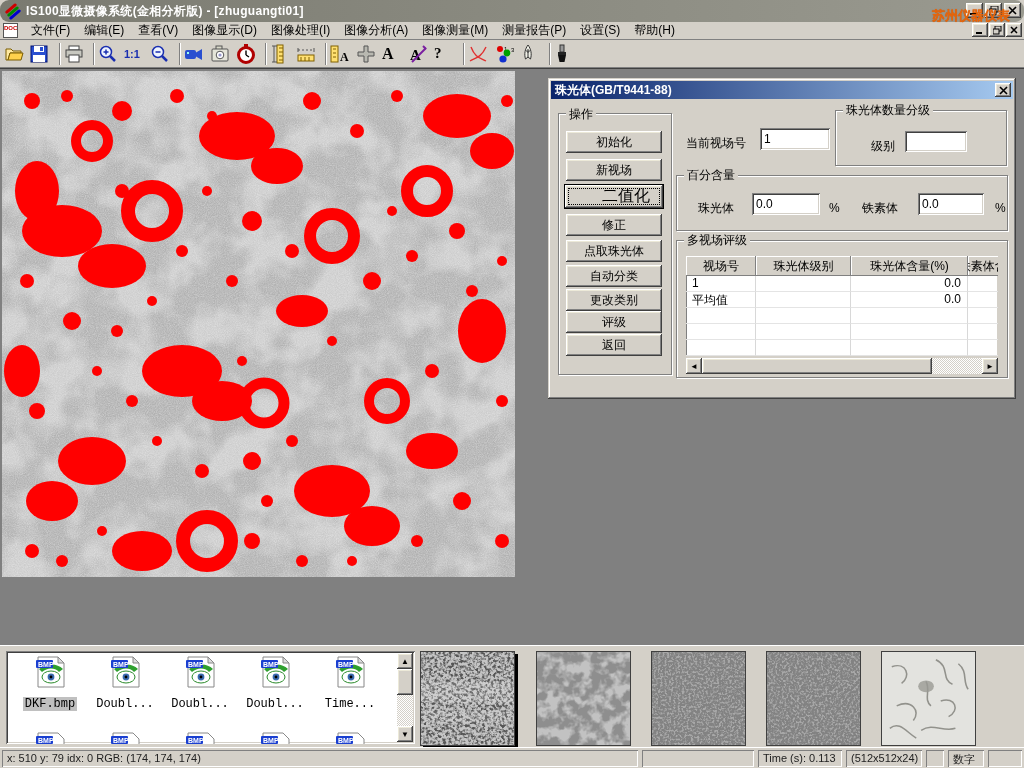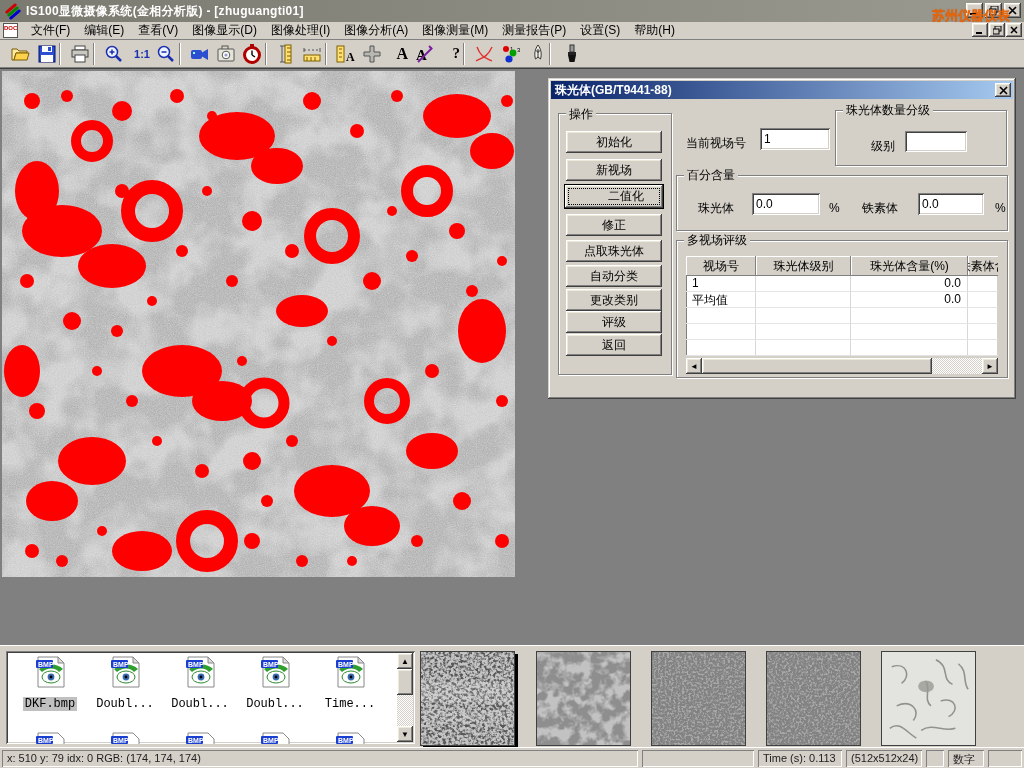--- a/index.html
+++ b/index.html
@@ -7,38 +7,38 @@
   body { font-family:"Liberation Sans","DejaVu Sans",sans-serif; background:#d4d0c8; position:relative; }
   .win { position:absolute; inset:0; background:#d4d0c8; }
 
   
   .raised { background:#d4d0c8; box-shadow: inset -1px -1px 0 #404040, inset 1px 1px 0 #ffffff, inset -2px -2px 0 #808080, inset 2px 2px 0 #ece9d8; }
   .sunken { box-shadow: inset 1px 1px 0 #808080, inset -1px -1px 0 #ffffff, inset 2px 2px 0 #404040, inset -2px -2px 0 #d4d0c8; }
   .field { background:#fff; box-shadow: inset 1px 1px 0 #808080, inset -1px -1px 0 #ffffff, inset 2px 2px 0 #404040, inset -2px -2px 0 #d4d0c8; }
 
   
   .titlebar { position:absolute; left:0; top:0; width:1024px; height:22px;
-    background:linear-gradient(90deg,#7a7a70,#9a9a90); display:flex; align-items:center; padding-left:4px; }
+    background:linear-gradient(90deg,#7a7a70,#9a9a90); display:flex; align-items:center; padding-left:4px;border-radius:9px; }
   .titlebar .ttl { color:#fff; font-weight:bold; font-size:12px; margin-left:5px; letter-spacing:0.3px; }
   .appicon { width:17px; height:15px; position:relative; }
   .appicon i { position:absolute; width:14px; height:3px; border-radius:2px; transform:rotate(-40deg); }
   .tbtns { position:absolute; right:3px; top:3px; display:flex; gap:2px; }
   .wbtn { width:17px; height:15px; font-size:10px; font-weight:bold; color:#000; display:flex; align-items:center; justify-content:center; line-height:1; }
   .watermark { position:absolute; right:14px; top:7px; color:#e8650a; font-size:13px; font-weight:bold; z-index:5; pointer-events:none; text-shadow:0 0 1px #c45000; }
 
   
   .menubar { position:absolute; left:0; top:22px; width:1024px; height:18px; background:#d4d0c8; display:flex; align-items:center; border-bottom:1px solid #808080; }
   .docicon { width:15px; height:15px; background:#fff; border:1px solid #555; margin:0 6px 0 3px; position:relative; font-size:6px; color:#c00; font-weight:bold; text-align:center; line-height:8px; }
   .menuitem { font-size:12px; padding:1px 7px; color:#000; }
   .mbtns { position:absolute; right:2px; top:1px; display:flex; gap:1px; }
   .mbtn { width:16px; height:14px; font-size:9px; font-weight:bold; display:flex; align-items:center; justify-content:center; }
 
   
   .toolbar { position:absolute; left:0; top:40px; width:1024px; height:28px; background:#d4d0c8; display:flex; align-items:center; padding-left:4px; border-bottom:1px solid #808080; }
-  .tbtn { width:26px; height:24px; display:flex; align-items:center; justify-content:flex-end; background:#d4d0c8; }
+  .tbtn { width:26px; height:24px; display:flex; align-items:center; justify-content:flex-start; background:#d4d0c8; }
   .tbtn svg { display:block; }
   .tsep { width:2px; height:22px; margin:0 3px; box-shadow: inset 1px 0 0 #808080, inset -1px 0 0 #fff; }
   .ttext { font-weight:bold; font-size:11px; color:#1a2fb0; }
   .ttA { font-family:"Liberation Serif","DejaVu Serif",serif; font-weight:bold; font-size:16px; color:#000; }
   .tq { font-family:"Liberation Serif","DejaVu Serif",serif; font-weight:bold; font-size:15px; color:#000; }
 
   
   .client { position:absolute; left:0; top:68px; width:1024px; height:577px; background:#808080; border-top:1px solid #404040; }
   .micro { position:absolute; left:2px; top:2px; width:513px; height:506px; }
 
@@ -48,21 +48,21 @@
   .dtitle { position:absolute; left:3px; top:3px; right:3px; height:18px;
     background:linear-gradient(90deg,#0a246a,#a6caf0); color:#fff; font-weight:bold; font-size:12px;
     display:flex; align-items:center; padding-left:4px; }
   .dclose { position:absolute; right:2px; top:2px; width:16px; height:14px; display:flex; align-items:center; justify-content:center; }
   .dclose svg { display:block; }
   .glabel { position:absolute; font-size:12px; background:#d4d0c8; padding:0 3px; z-index:2; }
   .groupbox { position:absolute; border:1px solid #808080; box-shadow: 1px 1px 0 #ffffff, inset 1px 1px 0 #ffffff; }
   .dbtn { position:absolute; left:18px; width:96px; height:22px; font-size:12px; display:flex; align-items:center; justify-content:center; }
   .dbtn-focus { left:16px; width:100px; height:25px; border:1px solid #000; position:absolute; background:#d4d0c8;
     box-shadow: inset -1px -1px 0 #404040, inset 1px 1px 0 #ffffff, inset -2px -2px 0 #808080, inset 2px 2px 0 #ece9d8; display:flex; align-items:center; justify-content:center; }
-  .dbtn-focus .inner { outline:1px dotted #000; outline-offset:-4px; width:100%; height:100%; display:flex; align-items:center; justify-content:center; font-size:12px;padding-left:24px; }
+  .dbtn-focus .inner { outline:1px dotted #000; outline-offset:-4px; width:100%; height:100%; display:flex; align-items:center; justify-content:center; font-size:16px;padding-left:24px; }
   .dlabel { position:absolute; font-size:12px; color:#000; white-space:nowrap; }
   .dinput { position:absolute; border:0; font-size:12px; padding:2px 4px; font-family:"Liberation Sans",sans-serif; }
 
   .mtable { position:absolute; left:138px; top:178px; width:312px; height:100px; background:#fff; overflow:hidden;
     box-shadow: inset 1px 1px 0 #808080, inset -1px -1px 0 #d4d0c8; }
   .mhead { display:flex; height:20px; }
   .mh { background:#d4d0c8; font-size:12px; display:flex; align-items:center; justify-content:center; white-space:nowrap; overflow:hidden;
     box-shadow: inset -1px -1px 0 #808080, inset 1px 1px 0 #ffffff; flex:none; }
   .mrow { display:flex; height:16px; }
   .mc { font-size:12px; flex:none; border-right:1px solid #d8d8d8; border-bottom:1px solid #e4e4e4; padding:0 6px; white-space:nowrap; overflow:hidden; }

